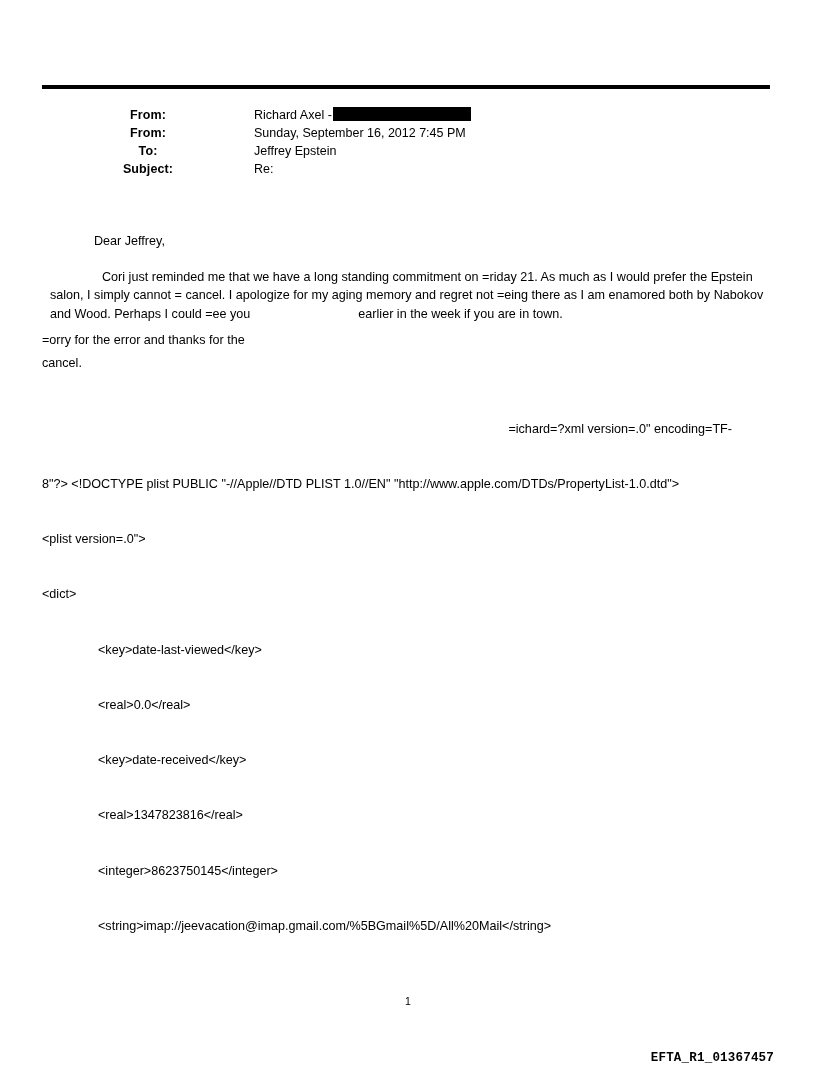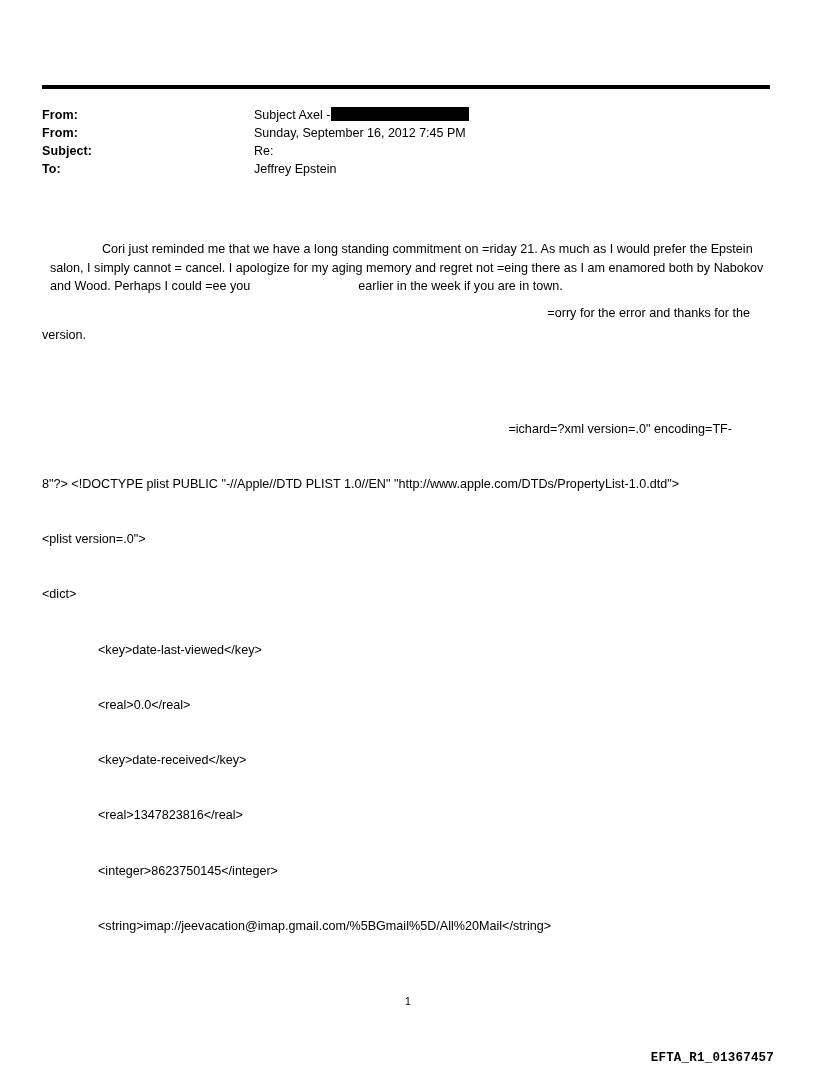--- a/index.html
+++ b/index.html
@@ -39,20 +39,21 @@
     display: flex;
     align-items: flex-start;
     height: 18px;
     line-height: 18px;
   }
   .hlabel {
     width: 212px;
     font-size: 12.5px;
     font-weight: bold;
     letter-spacing: 0.1px;
+    text-align: center;
   }
   .hvalue {
     font-size: 12.5px;
     white-space: nowrap;
     position: relative;
   }
   .redaction {
     display: inline-block;
     background: #000000;
     width: 138px;
@@ -76,21 +77,20 @@
     margin-bottom: 17px;
   }
   .para1 {
     margin: 8px;
   }
   .gap-inline {
     display: inline-block;
     width: 108px;
   }
   .right-frag {
-    text-align: right;
     padding-right: 22px;
   }
   .invite {
     margin-top: 4px;
   }
   .plist {
     position: absolute;
     left: 42px;
     top: 383px;
     width: 730px;
@@ -127,40 +127,41 @@
 </head>
 <body>
 
 <div class="page">
 
   <div class="rule"></div>
 
   <div class="headers">
     <div class="hrow">
       <div class="hlabel">From:</div>
-      <div class="hvalue"><span>Subject Axel -</span><span class="redaction"></span></div>
+      <div class="hvalue"><span>Richard Axel -</span><span class="redaction"></span></div>
     </div>
     <div class="hrow">
       <div class="hlabel">From:</div>
       <div class="hvalue">Sunday, September 16, 2012 7:45 PM</div>
     </div>
     <div class="hrow">
+      <div class="hlabel">To:</div>
+      <div class="hvalue">Jeffrey Epstein</div>
+    </div>
+    <div class="hrow">
       <div class="hlabel">Subject:</div>
       <div class="hvalue">Re:</div>
-    </div>
-    <div class="hrow">
-      <div class="hlabel">To:</div>
-      <div class="hvalue">Jeffrey Epstein</div>
     </div>
   </div>
 
   <div class="body-text">
+    <div class="salutation">Dear Jeffrey,</div>
     <div class="para1 p-indent"><span>Cori just reminded me that we have a long standing commitment on =riday 21.  As much as I would prefer the Epstein salon, I simply cannot =  cancel.  I apologize for my aging memory and regret not =eing there as I am  enamored both by Nabokov and Wood.  Perhaps I could =ee you</span><span class="gap-inline"></span><span>earlier in the week if you are in town.</span></div>
     <div class="right-frag">=orry for the error and thanks for the</div>
-    <div class="invite">version.</div>
+    <div class="invite">cancel.</div>
   </div>
 
   <div class="plist">
     <div class="plist-firstline">=ichard=?xml version=.0" encoding=TF-</div>
     <div>8"?&gt; &lt;!DOCTYPE plist PUBLIC "-//Apple//DTD PLIST 1.0//EN" "http://www.apple.com/DTDs/PropertyList-1.0.dtd"&gt;</div>
     <div>&lt;plist version=.0"&gt;</div>
     <div>&lt;dict&gt;</div>
     <div><span class="tab"></span><span>	&lt;key&gt;date-last-viewed&lt;/key&gt;</span></div>
     <div><span class="tab"></span><span>	&lt;real&gt;0.0&lt;/real&gt;</span></div>
     <div><span class="tab"></span><span>	&lt;key&gt;date-received&lt;/key&gt;</span></div>

